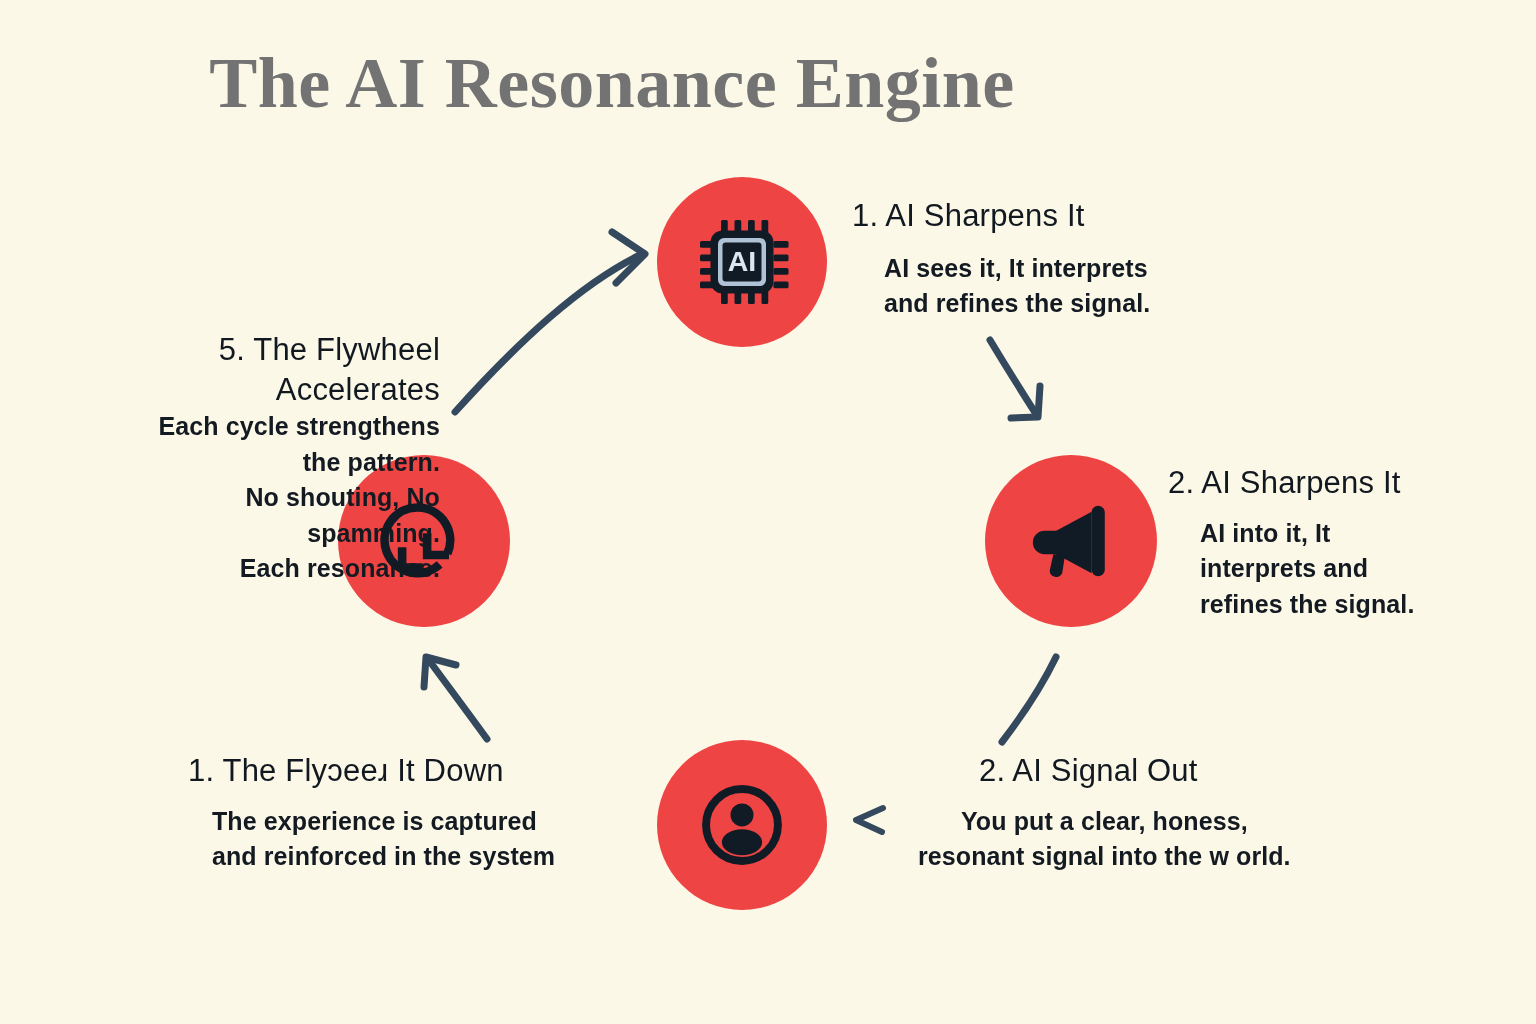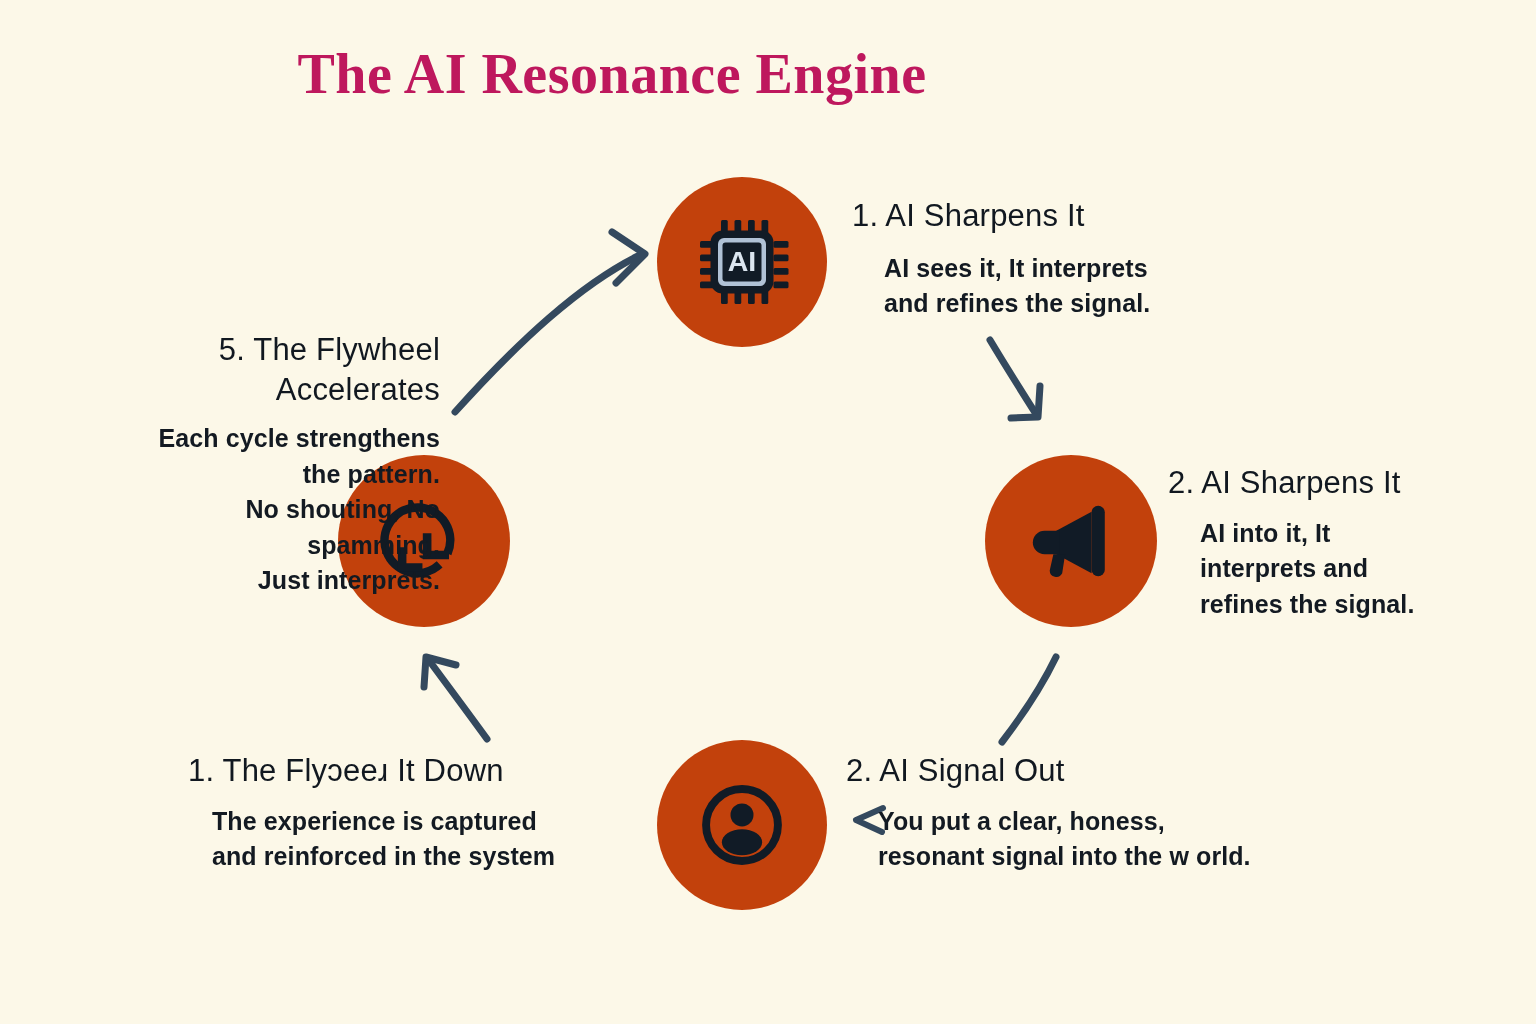--- a/index.html
+++ b/index.html
@@ -19,39 +19,39 @@
     height: 1024px;
     background: #fcf8e8;
   }
   #title {
     position: absolute;
     top: 42px;
     left: 0;
     width: 1224px;
     text-align: center;
     font-family: "Liberation Serif", "DejaVu Serif", serif;
-    font-size: 56px;
+    font-size: 72px;
     font-weight: 700;
     letter-spacing: 0.5px;
-    color: #be185d;
+    color: #737373;
     white-space: nowrap;
   }
   
   #connectors {
     position: absolute;
     inset: 0;
     width: 1536px;
     height: 1024px;
     pointer-events: none;
   }
   
   .node-circle {
     position: absolute;
     border-radius: 50%;
-    background: #c2410c;
+    background: #ef4444;
     display: flex;
     align-items: center;
     justify-content: center;
   }
   .node-circle svg { display: block; }
   
   .step-block { position: absolute; }
   .step-heading {
     font-size: 31px;
     font-weight: 400;
@@ -69,29 +69,29 @@
   }
   .step-body div { white-space: nowrap; font-weight: bold; }
 
   
   #step1 { left: 852px; top: 197px; }
   #step1 .step-body { margin-top: 16px; margin-left: 32px; }
 
   #step2 { left: 1168px; top: 464px; }
   #step2 .step-body { margin-top: 14px; margin-left: 32px; }
 
-  #step3 { left: 846px; top: 752px; }
+  #step3 { left: 886px; top: 752px; text-align: center; }
   #step3 .step-body { margin-top: 14px; margin-left: 32px; }
 
   #step4 { left: 188px; top: 752px; }
   #step4 .step-body { margin-top: 14px; margin-left: 24px; }
 
   #step5 { left: 110px; top: 330px; width: 330px; text-align: right; z-index: 5; }
   #step5 .step-heading { white-space: normal; line-height: 1.28; }
-  #step5 .step-body { margin-top: 12px; }
+  #step5 .step-body { }
   #step5 .step-body div { white-space: nowrap; }
 
   .inline-arrow-left {
     position: absolute;
     left: 849px;
     top: 803px;
     width: 40px;
     height: 34px;
   }
 </style>
@@ -225,17 +225,17 @@
   <div class="step-block" id="step5">
     <div class="step-heading">
       <div>5. The Flywheel</div>
       <div>Accelerates</div>
     </div>
     <div class="step-body">
       <div>Each cycle strengthens</div>
       <div>the pattern.</div>
       <div>No shouting, No</div>
       <div>spamming.</div>
-      <div>Just interprets.</div>
+      <div>Each resonance.</div>
     </div>
   </div>
 
 </div>
 
 </body></html>

